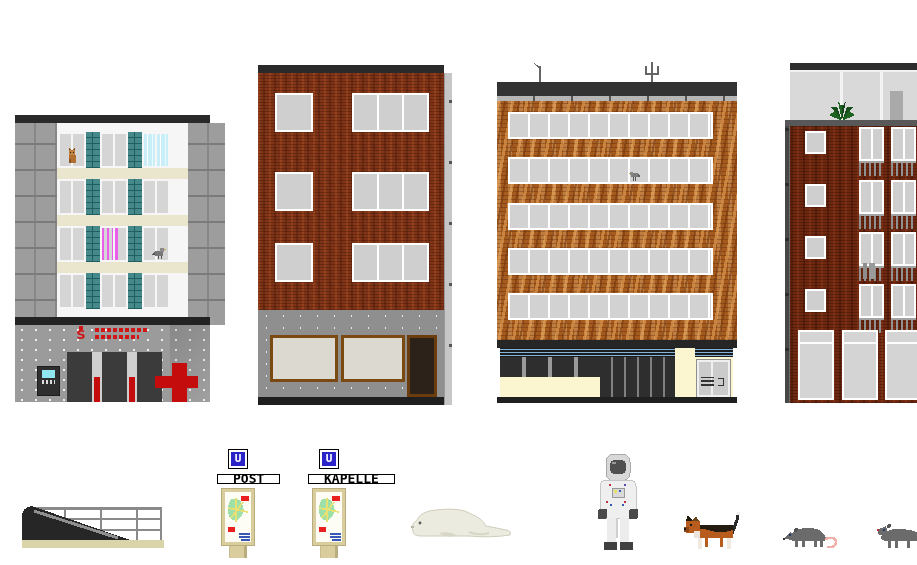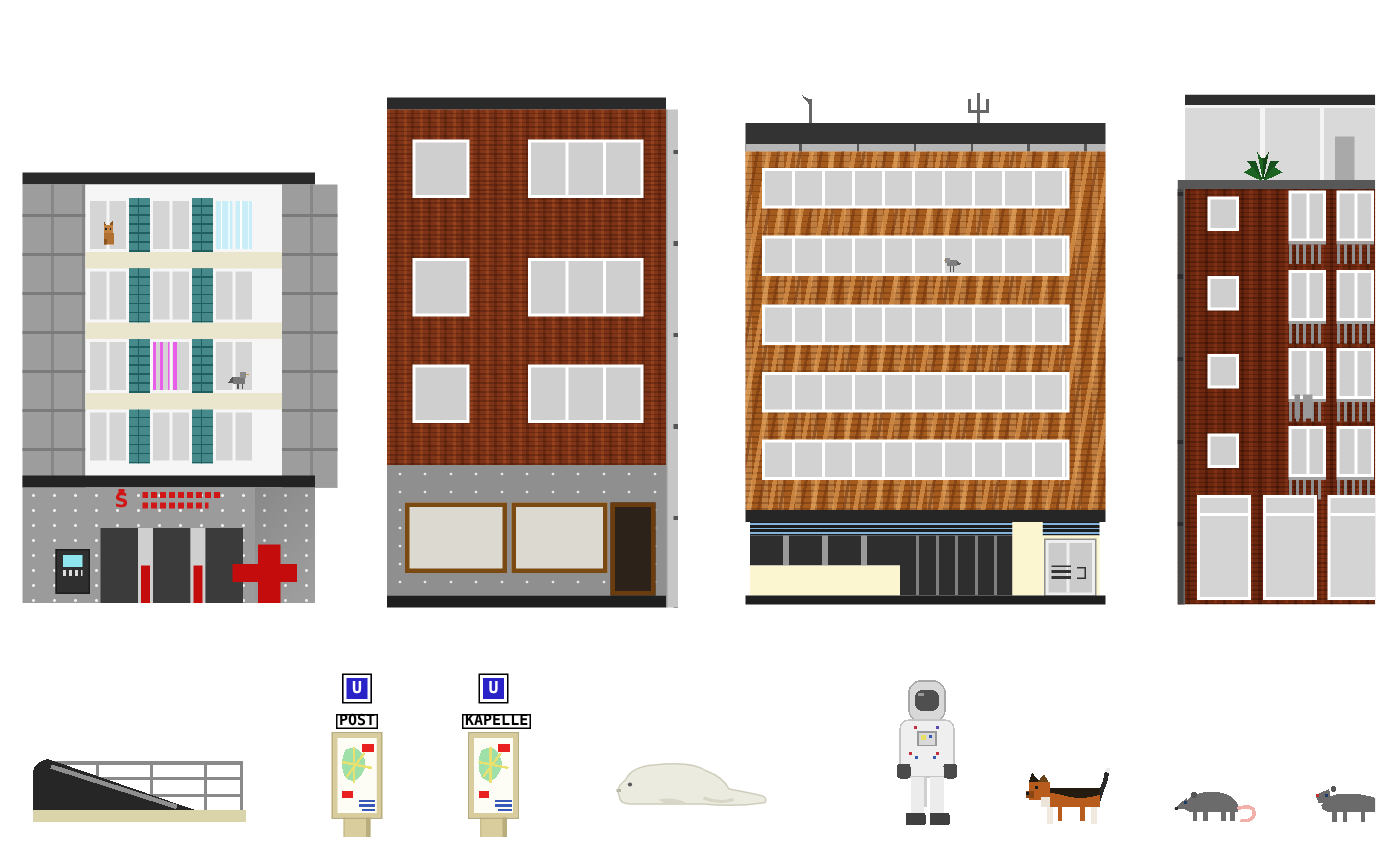--- a/index.html
+++ b/index.html
@@ -123,21 +123,21 @@
   .b4-gw{top:267px;height:70px;}
   .b4-gw .trans{position:absolute;left:2px;right:2px;top:12px;height:2px;background:#fff;}
   .b4-g1{left:13px;width:36px;} .b4-g2{left:57px;width:36px;} .b4-g3{left:100px;width:34px;}
   .b4-gw .pane{background:#d4d4d4;}
 
   
   .usign{width:42px;height:100px;text-align:center;}
   .u-logo{width:18px;height:18px;margin:0 auto;background:#2a24c8;border:2px solid #fff;outline:1px solid #000;box-sizing:border-box;
     color:#fff;font-weight:bold;font-size:11px;line-height:14px;font-family:"DejaVu Sans Mono",monospace;}
   .u-label{display:inline-block;margin-top:2px;background:#fff;border:1px solid #000;color:#000;
-    font-family:"DejaVu Sans Mono",monospace;font-weight:bold;font-size:10px;line-height:8px;padding:0 1px;letter-spacing:0;}
+    font-family:"DejaVu Sans Mono",monospace;font-weight:bold;font-size:13px;line-height:8px;padding:0 15px;letter-spacing:0;}
   .kiosk{width:32px;height:56px;margin:2px auto 0 auto;background:#fff;border:3px solid #d9cd9e;outline:1px solid #b9ad7e;box-sizing:border-box;}
   .pole{width:18px;height:13px;margin:0 auto;background:#d9cd9e;border-right:3px solid #b9ad7e;border-left:1px solid #c9bd8e;box-sizing:border-box;}
   .sign-post{left:217px;top:450px;} .sign-kapelle{left:308px;top:450px;}
 
   svg{display:block;}
 </style>
 </head>
 <body>
 
 <div class="canvas">

